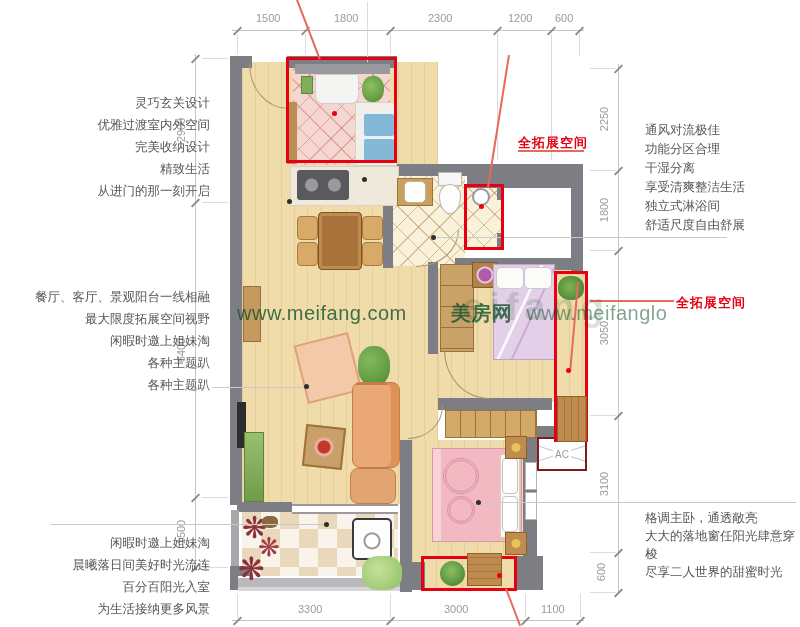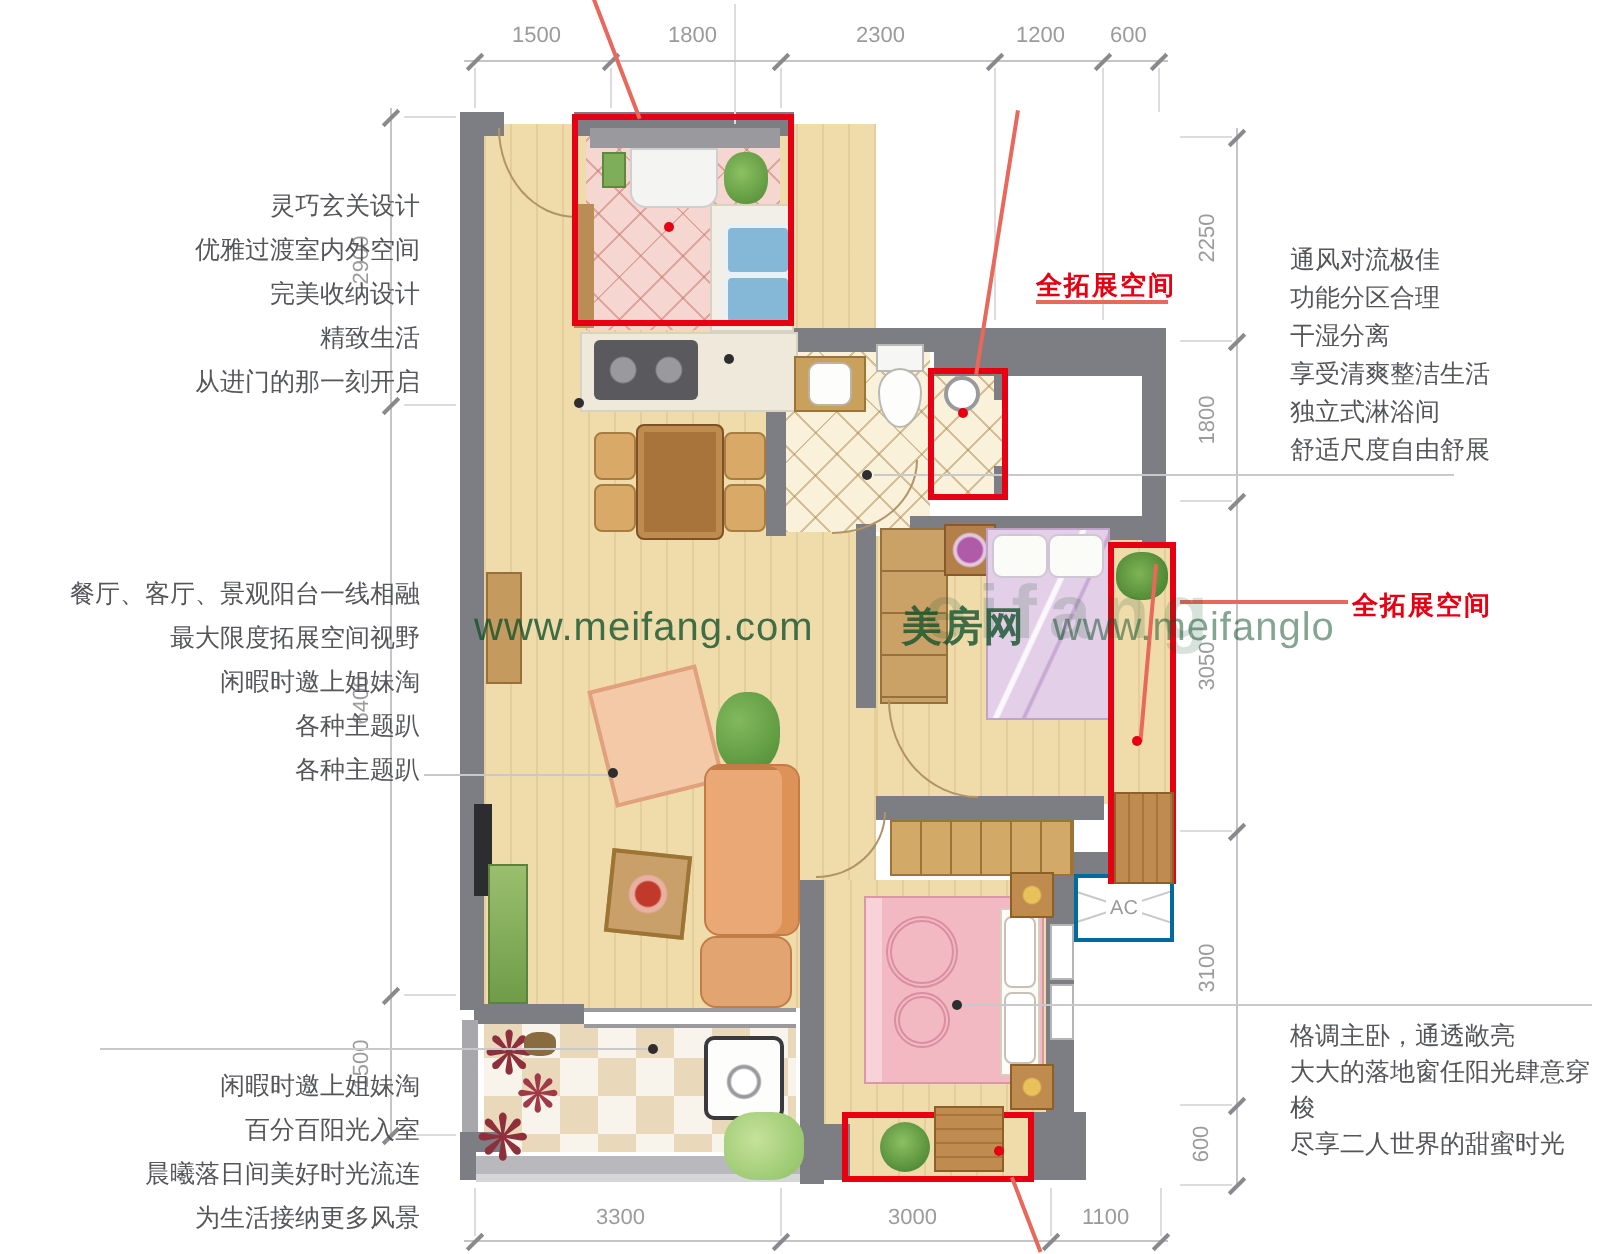--- a/index.html
+++ b/index.html
@@ -35,21 +35,21 @@
   .ext{position:absolute;background:#dcdcdc;z-index:4;}
   .tick{position:absolute;width:11px;border-top:2px solid #8a8a8e;transform:rotate(-45deg);z-index:6;}
   .dim{position:absolute;color:#9b9b9b;font-size:11px;z-index:6;white-space:nowrap;}
   .dim.v{transform:rotate(-90deg);transform-origin:center;}
   
   .tb{position:absolute;color:#55565a;font-size:12.5px;z-index:8;}
   .tb.l{text-align:right;line-height:22px;}
   .tb.r{text-align:left;line-height:19px;}
   .redlab{position:absolute;color:#e60012;font-size:13px;font-weight:bold;letter-spacing:1px;z-index:50;white-space:nowrap;}
   .wm{position:absolute;z-index:60;color:#14532d;font-size:20px;opacity:.8;white-space:nowrap;letter-spacing:.5px;}
-  .acbox{position:absolute;background:#fff;border:2px solid #0369a1;z-index:18;
+  .acbox{position:absolute;background:#fff;border:2px solid #7f1d1d;z-index:18;
          display:flex;align-items:center;justify-content:center;color:#9a9a9e;font-size:10px;overflow:hidden;}
   .acbox:before,.acbox:after{content:"";position:absolute;left:-12%;top:48%;width:124%;height:1px;background:#c9c9cc;}
   .acbox:before{transform:rotate(18deg);} .acbox:after{transform:rotate(-18deg);}
 </style>
 </head>
 <body>
 
 <div class="dimline" style="left:232px;top:30px;width:352px;height:1px;"></div>
 <div class="dimline" style="left:232px;top:620px;width:352px;height:1px;"></div>
 <div class="dimline" style="left:195px;top:54px;width:1px;height:516px;"></div>
@@ -127,22 +127,22 @@
 </div>
 <div class="tb l" style="right:590px;top:286px;">
   <div>餐厅、客厅、景观阳台一线相融</div>
   <div>最大限度拓展空间视野</div>
   <div>闲暇时邀上姐妹淘</div>
   <div>各种主题趴</div>
   <div>各种主题趴</div>
 </div>
 <div class="tb l" style="right:590px;top:532px;">
   <div>闲暇时邀上姐妹淘</div>
+  <div>晨曦落日间美好时光流连</div>
   <div>百分百阳光入室</div>
-  <div>晨曦落日间美好时光流连</div>
   <div>为生活接纳更多风景</div>
 </div>
 <div class="tb r" style="left:645px;top:121px;">
   <div>通风对流极佳</div>
   <div>功能分区合理</div>
   <div>干湿分离</div>
   <div>享受清爽整洁生活</div>
   <div>独立式淋浴间</div>
   <div>舒适尺度自由舒展</div>
 </div>

